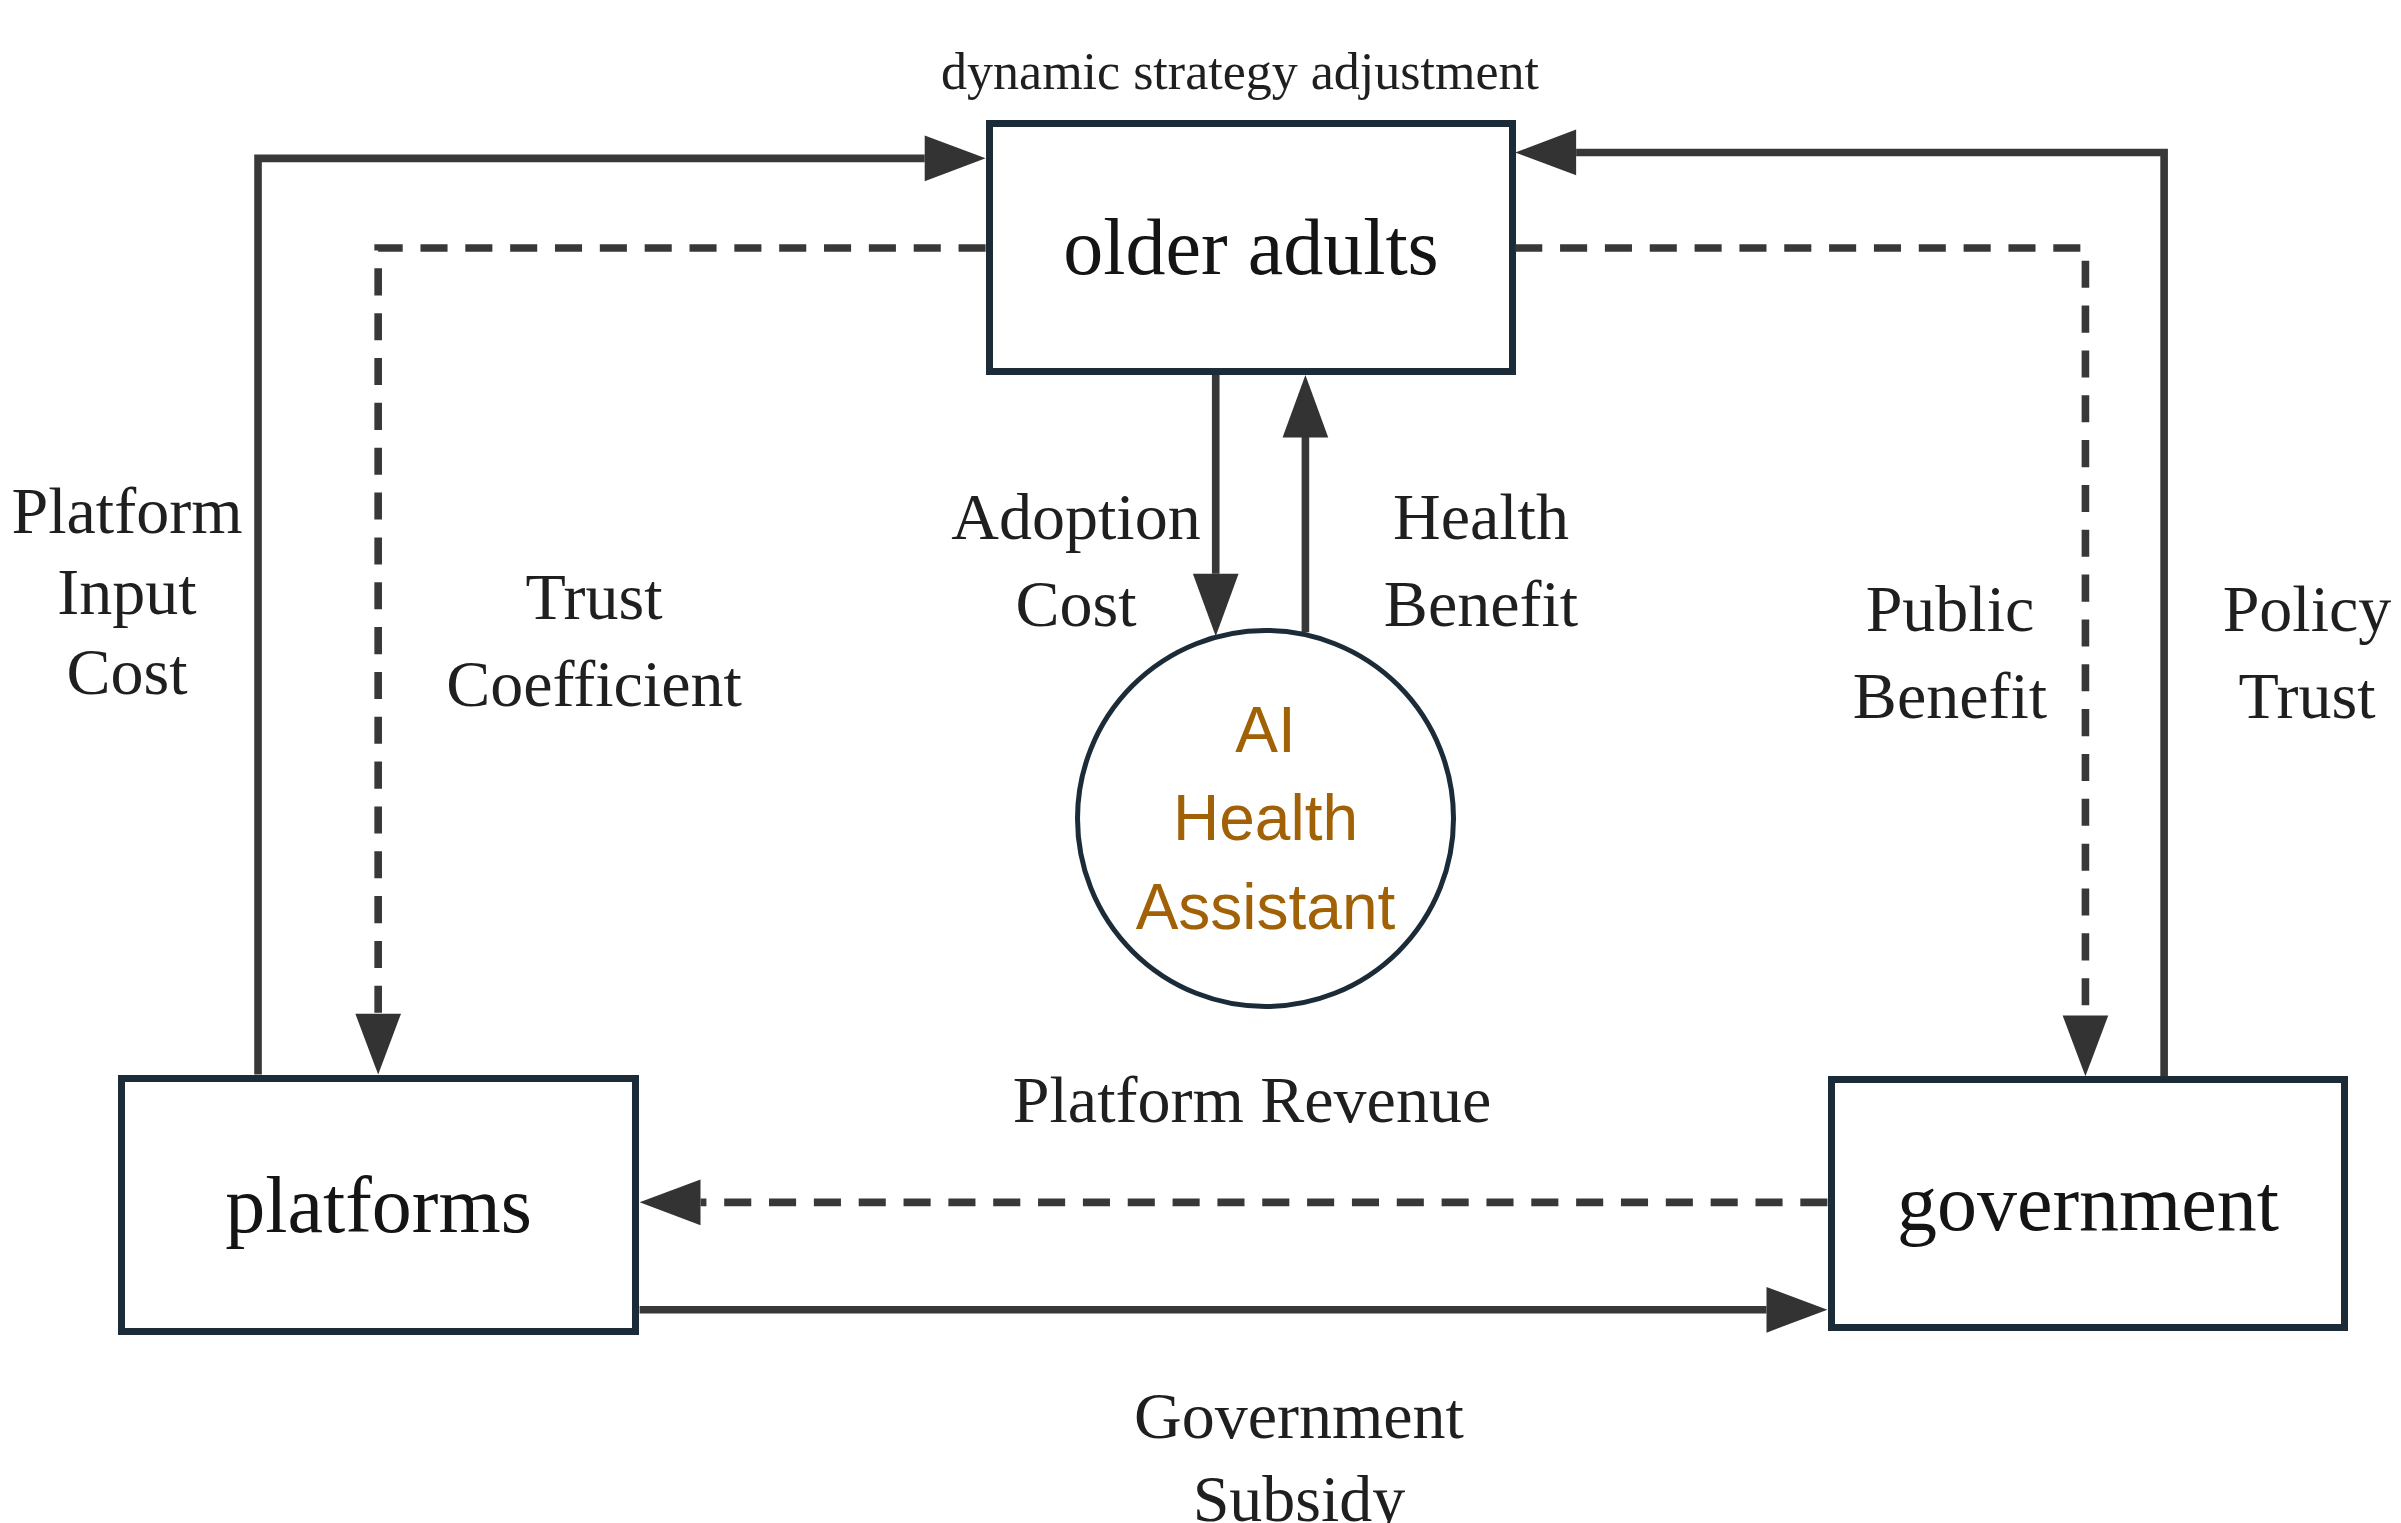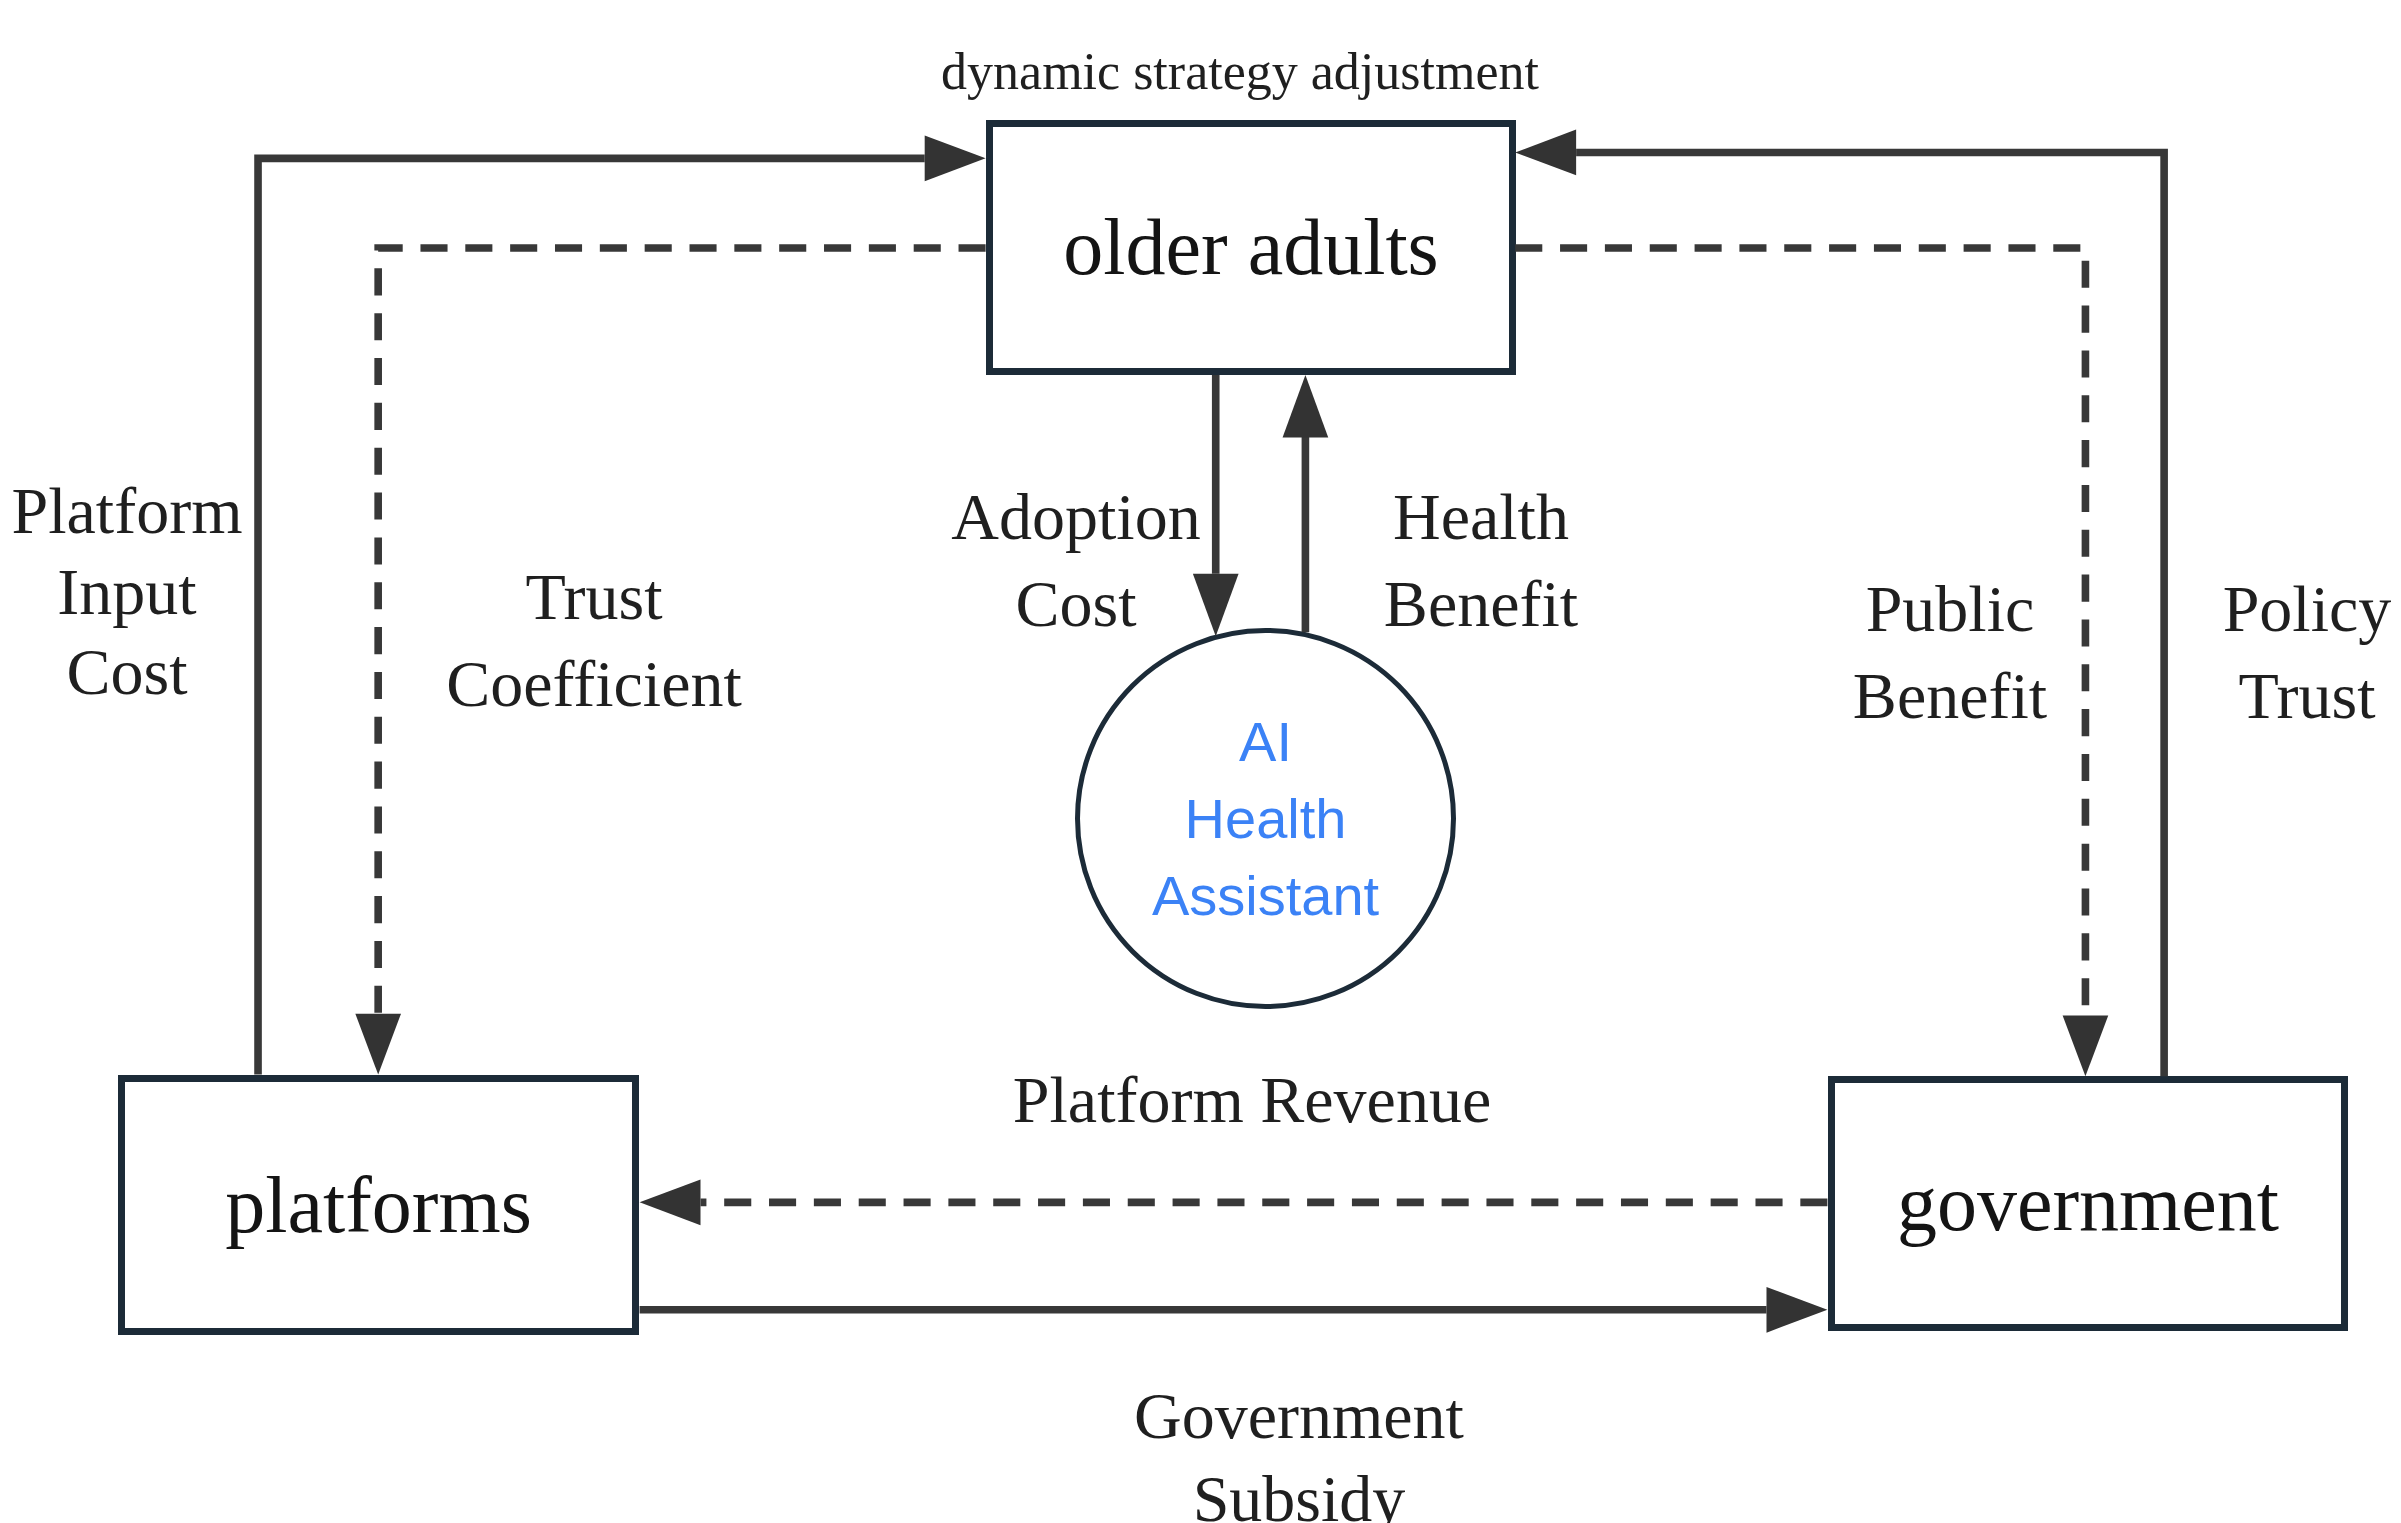--- a/index.html
+++ b/index.html
@@ -12,21 +12,21 @@
         box-sizing:border-box;display:flex;align-items:center;justify-content:center;}
   #node-older-adults{left:986px;top:120px;width:530px;height:255px;}
   #node-platforms{left:118px;top:1075px;width:521px;height:260px;}
   #node-government{left:1828px;top:1076px;width:520px;height:255px;}
   .node-label{font-size:80px;color:#141414;white-space:nowrap;}
 
   #node-ai-circle{position:absolute;left:1075px;top:628px;width:381px;height:381px;
         background:#ffffff;border:5.1px solid #1c2b38;border-radius:50%;
         box-sizing:border-box;display:flex;align-items:center;justify-content:center;}
   #node-ai-circle .circle-label{font-family:"Liberation Sans", sans-serif;
-        font-size:56px;line-height:1.38;color:#3b82f6;text-align:center;white-space:pre-line;}
+        font-size:64px;line-height:1.38;color:#a16207;text-align:center;white-space:pre-line;}
 
   
   #edges-svg{position:absolute;left:0;top:0;width:2401px;height:1524px;pointer-events:none;}
   .edge-line{fill:none;stroke:#383838;stroke-width:9;}
   .edge-line.dashed{stroke-dasharray:32 21;}
   .edge-head{fill:#333333;stroke:none;}
 
   
   .edge-label{position:absolute;transform:translate(-50%,-50%);
         text-align:center;white-space:pre-line;font-size:66px;line-height:1.32;color:#1f1f1f;}

